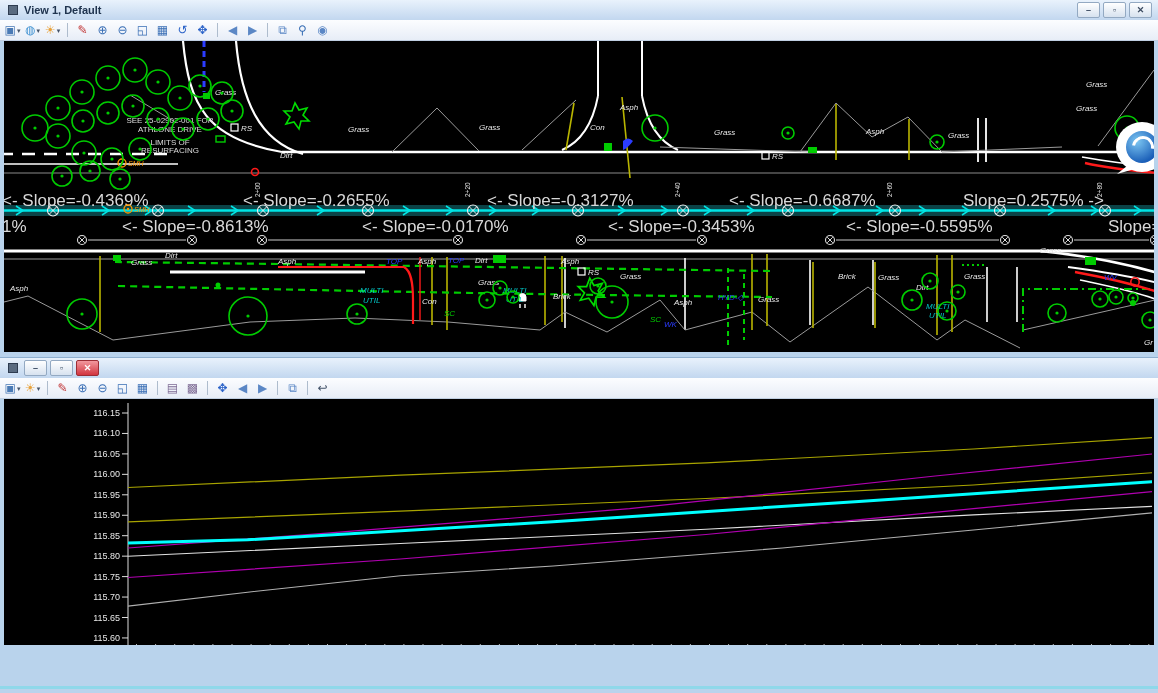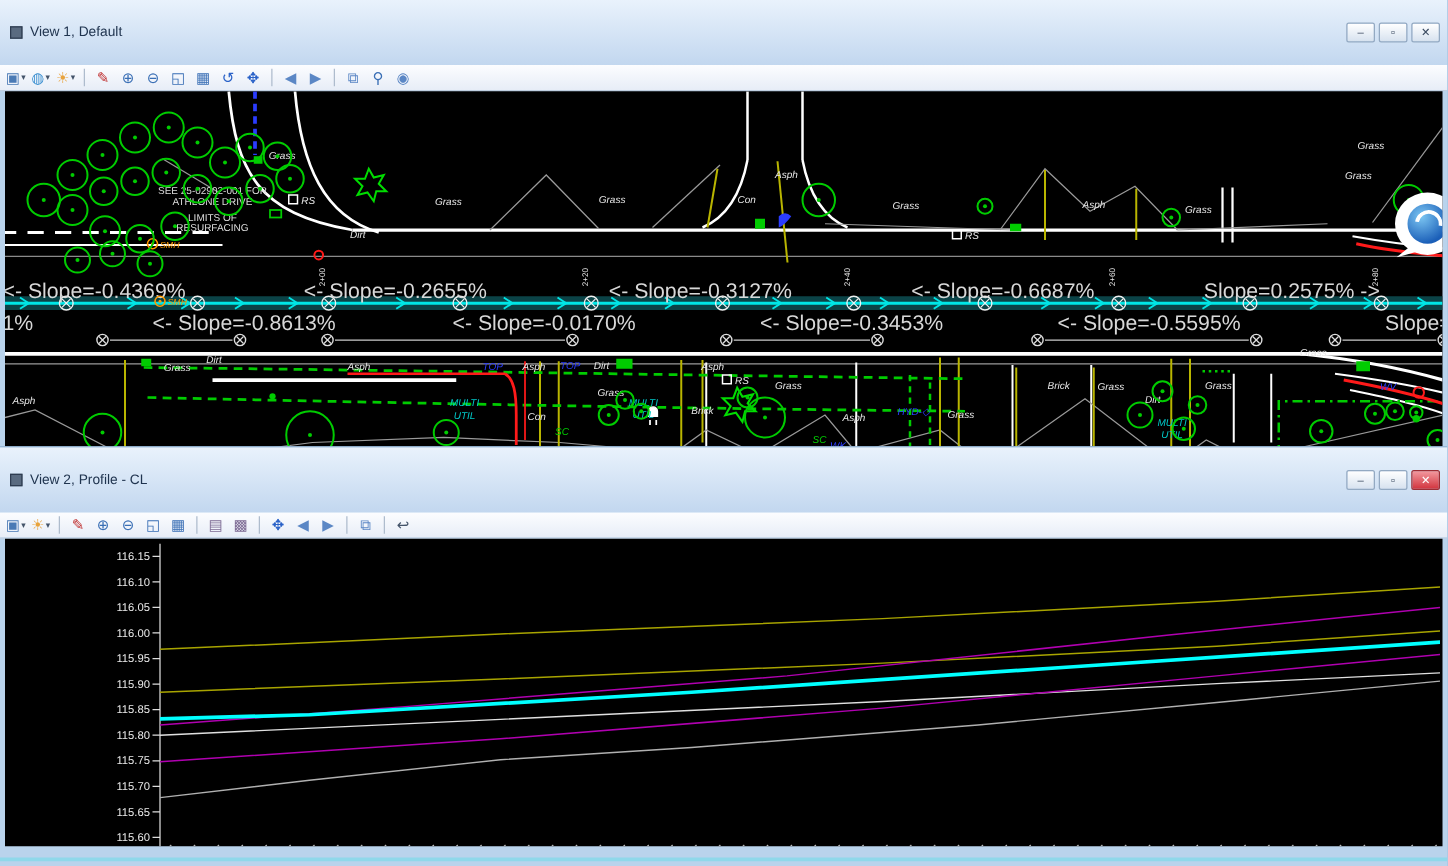--- a/index.html
+++ b/index.html
@@ -1,22 +1,22 @@
 <!DOCTYPE html>
 <html><head>
 <meta charset="utf-8">
 <style>
   html,body{margin:0;padding:0;background:#a9c7e4;}
   .screen{position:relative;width:1158px;height:693px;background:#a9c7e4;overflow:hidden;
           font-family:"Liberation Sans",sans-serif;}
   .win{position:absolute;left:0;width:1158px;background:#b9d3ec;}
   #win1{top:0;height:357px;}
   #win2{top:357px;height:336px;border-top:1px solid #8fb0d0;}
-  .titlebar{height:20px;display:flex;align-items:center;padding:16px 4px;
-            background:linear-gradient(#e9f2fc,#c2d7ef);font-size:11px;color:#20344f;}
+  .titlebar{height:20px;display:flex;align-items:center;padding:0 4px;
+            background:linear-gradient(#e9f2fc,#c2d7ef);font-size:11px;color:#20344f;font-weight:bold;}
   .win-square{width:8px;height:8px;background:#5a6b80;border:1px solid #2e3c50;margin:0 6px 0 4px;flex:none;}
   .title-text{flex:1;white-space:nowrap;}
   .wbtns{display:flex;gap:3px;margin-right:2px;}
   .wbtn{width:21px;height:14px;display:flex;align-items:center;justify-content:center;font-size:9px;
         color:#3a4a60;background:linear-gradient(#ffffff,#d7e2ef);border:1px solid #93a9c2;border-radius:2px;}
   .wbtn.red{background:linear-gradient(#f2989e,#d2353f);color:#fff;border-color:#9c2d35;}
   .toolbar{height:20px;display:flex;align-items:center;padding:0 3px;gap:1px;
            background:linear-gradient(#fcfdff,#e7edf7);border-bottom:1px solid #c0cfe2;}
   .tb-btn{min-width:19px;height:18px;display:inline-flex;align-items:center;justify-content:center;
           font-size:12px;line-height:1;border-radius:2px;}
@@ -435,21 +435,20 @@
         <div class="bubble-blue">
             <div class="bubble-swirl"></div>
           </div>
       </div>
     </div>
   </div>
 
   <div class="win" id="win2">
     <div class="titlebar">
       <span class="win-square"></span>
-      <span class="title-text">View 2, Profile - CL</span>
       <span class="wbtns">
         <span class="wbtn">–</span>
         <span class="wbtn">▫</span>
         <span class="wbtn red">✕</span>
       </span>
     </div>
     <div class="toolbar" id="tb2">
         <span class="tb-btn">
           <span style="color: rgb(74, 122, 181);">▣</span>
           <span class="dd">▾</span>

